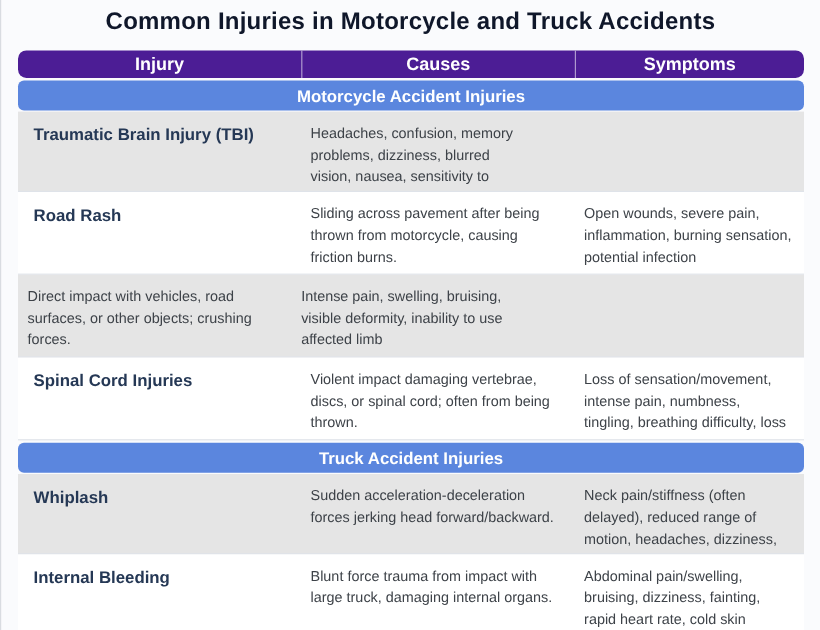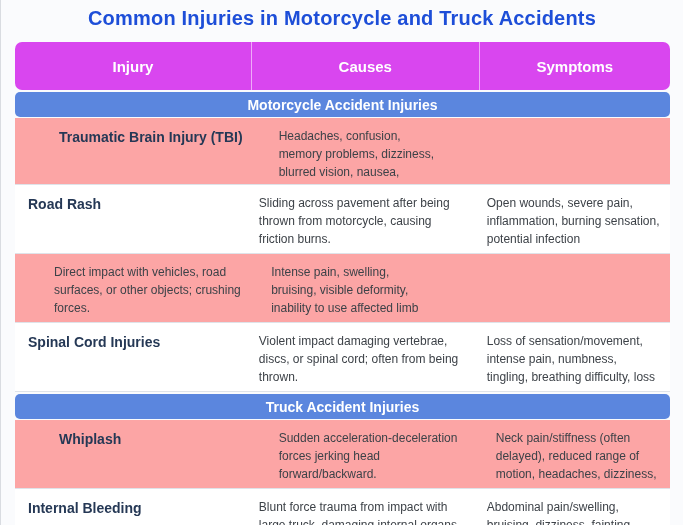--- a/index.html
+++ b/index.html
@@ -11,33 +11,33 @@
   }
   .page {
     width: 683px; height: 525px;
     border-left: 1px solid #d9dce1;
     background: #fafbfd;
   }
   .page-title {
     text-align: center;
     font-size: 20px;
     font-weight: bold;
-    color: #1d4ed8;
+    color: #0f172a;
     padding-top: 7px;
     letter-spacing: 0.2px;
   }
   .table {
     width: 655px;
     margin: 12px 0 0 14px;
   }
   
   .thead {
     display: flex;
-    height: 48px;
-    background: #d946ef;
+    height: 23px;
+    background: #4c1d95;
     border-radius: 7px;
     overflow: hidden;
   }
   .th {
     display: flex; align-items: center; justify-content: center;
     color: #ffffff;
     font-weight: bold;
     font-size: 15px;
   }
   .th + .th { border-left: 1px solid rgba(255,255,255,0.55); }
@@ -56,21 +56,21 @@
     font-size: 14px;
     text-align: right;
   }
   
   .row {
     display: flex;
     border-bottom: 1px solid #dfe3e9;
     background: #ffffff;
     min-height: 64px;
   }
-  .row.alt { background: #fca5a5; padding-left: 31px; }
+  .row.alt { background: #e5e5e5; }
   .cell { padding: 9px 12px 5px 8px; }
   .c-injury {
     padding-left: 13px;
     font-weight: bold;
     font-size: 14px;
     color: #253855;
     padding-top: 11px;
   }
   .c-causes, .c-symptoms {
     font-size: 12px;

